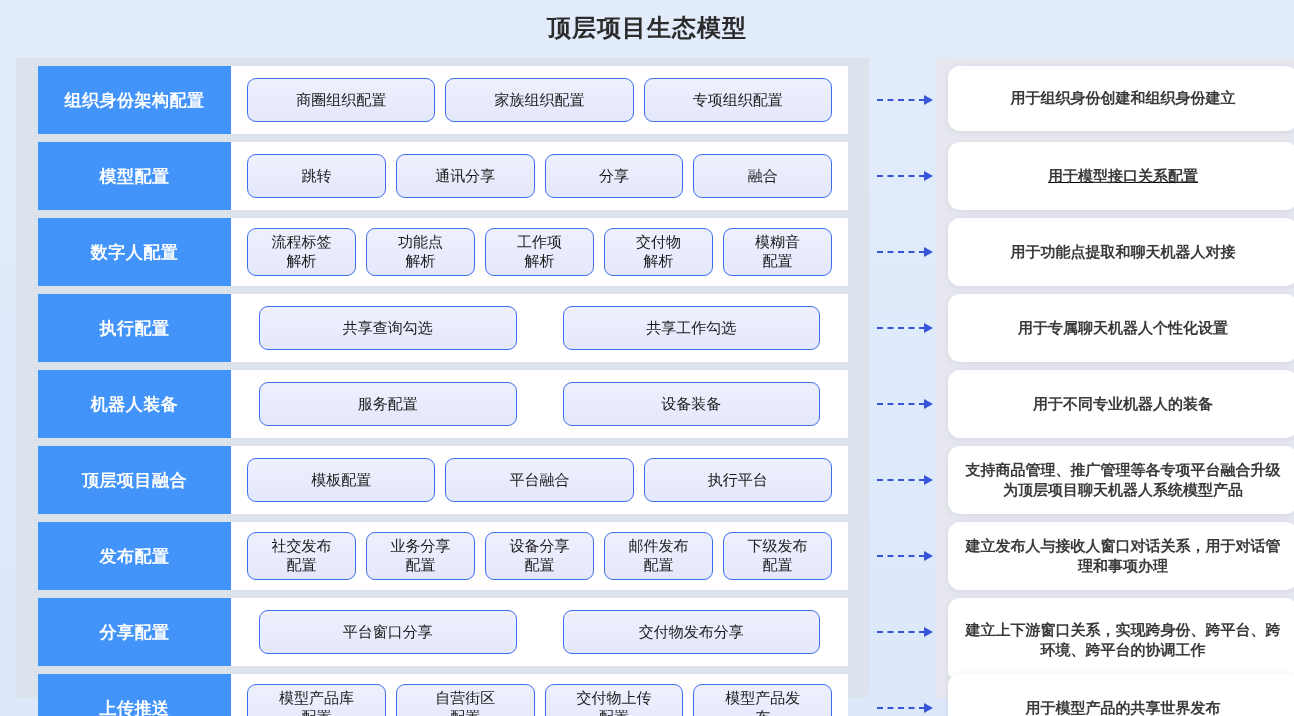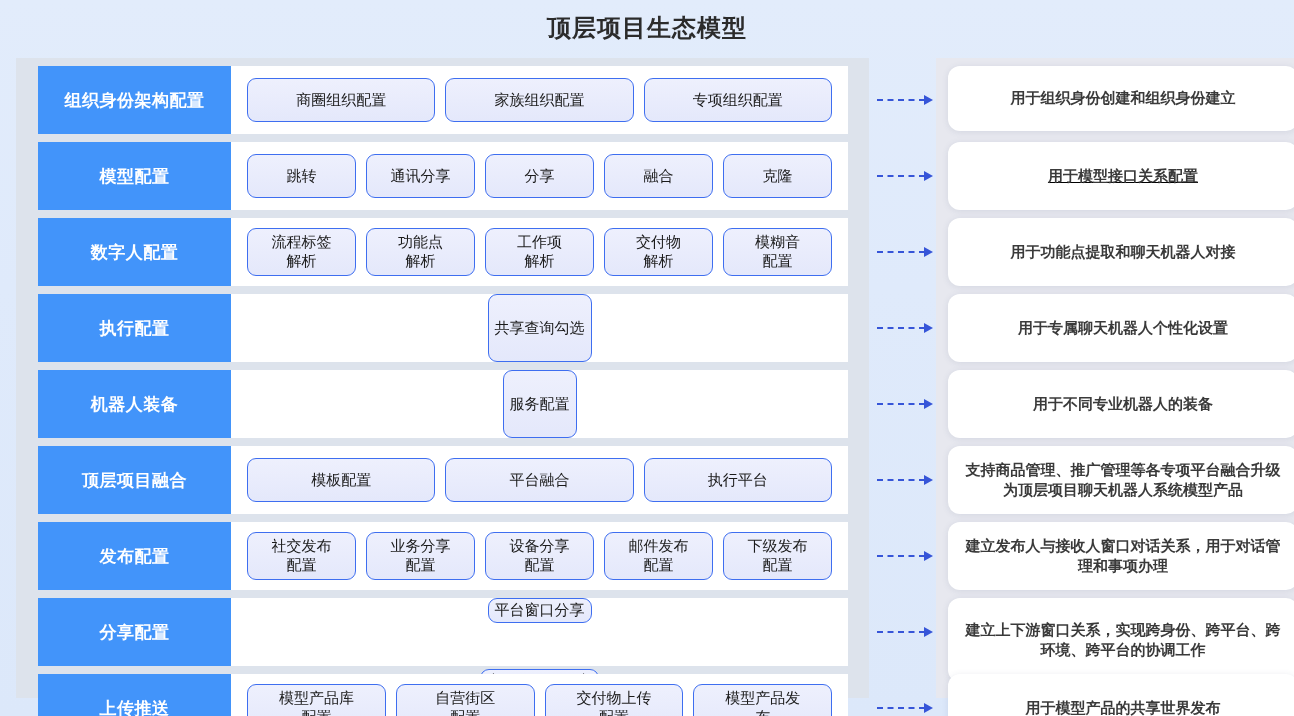--- a/index.html
+++ b/index.html
@@ -102,21 +102,20 @@
     background: #ffffff;
     display: flex;
     align-items: center;
     gap: 10px;
     padding: 0 16px;
   }
   .row-items.fill > .chip { flex: 1 1 0; }
   .row-items.pair {
     gap: 46px;
     padding: 0 28px;
-    flex-direction: column;
   }
   .row-items.pair > .chip { flex: 1 1 0; }
 
   .chip {
     border: 1.5px solid #3e6ef0;
     border-radius: 9px;
     background: linear-gradient(180deg, #eef0fd 0%, #e4e8fb 100%);
     color: #1b1b1b;
     font-size: 15px;
     line-height: 1.25;
@@ -200,21 +199,20 @@
           <div class="chip">专项组织配置</div>
         </div>
       </div>
       <div class="row" style="top: 84px; height: 68px; border-radius: 18px;">
         <div class="row-label">模型配置</div>
         <div class="row-items fill">
           <div class="chip">跳转</div>
           <div class="chip">通讯分享</div>
           <div class="chip">分享</div>
           <div class="chip">融合</div>
-          <div class="chip">克隆</div>
         </div>
       </div>
       <div class="row" style="top: 160px; height: 68px;">
         <div class="row-label">数字人配置</div>
         <div class="row-items fill">
           <div class="chip tall">流程标签
 解析</div>
           <div class="chip tall">功能点
 解析</div>
           <div class="chip tall">工作项
@@ -222,26 +220,28 @@
           <div class="chip tall">交付物
 解析</div>
           <div class="chip tall">模糊音
 配置</div>
         </div>
       </div>
       <div class="row" style="top: 236px; height: 68px;">
         <div class="row-label">执行配置</div>
         <div class="row-items pair">
           <div class="chip">共享查询勾选</div>
+          <div class="chip">共享工作勾选</div>
         </div>
       </div>
       <div class="row" style="top: 312px; height: 68px; font-family: Liberation Serif, serif;">
         <div class="row-label">机器人装备</div>
         <div class="row-items pair">
           <div class="chip">服务配置</div>
+          <div class="chip">设备装备</div>
         </div>
       </div>
       <div class="row" style="top: 388px; height: 68px;">
         <div class="row-label">顶层项目融合</div>
         <div class="row-items fill">
           <div class="chip">模板配置</div>
           <div class="chip">平台融合</div>
           <div class="chip">执行平台</div>
         </div>
       </div>

